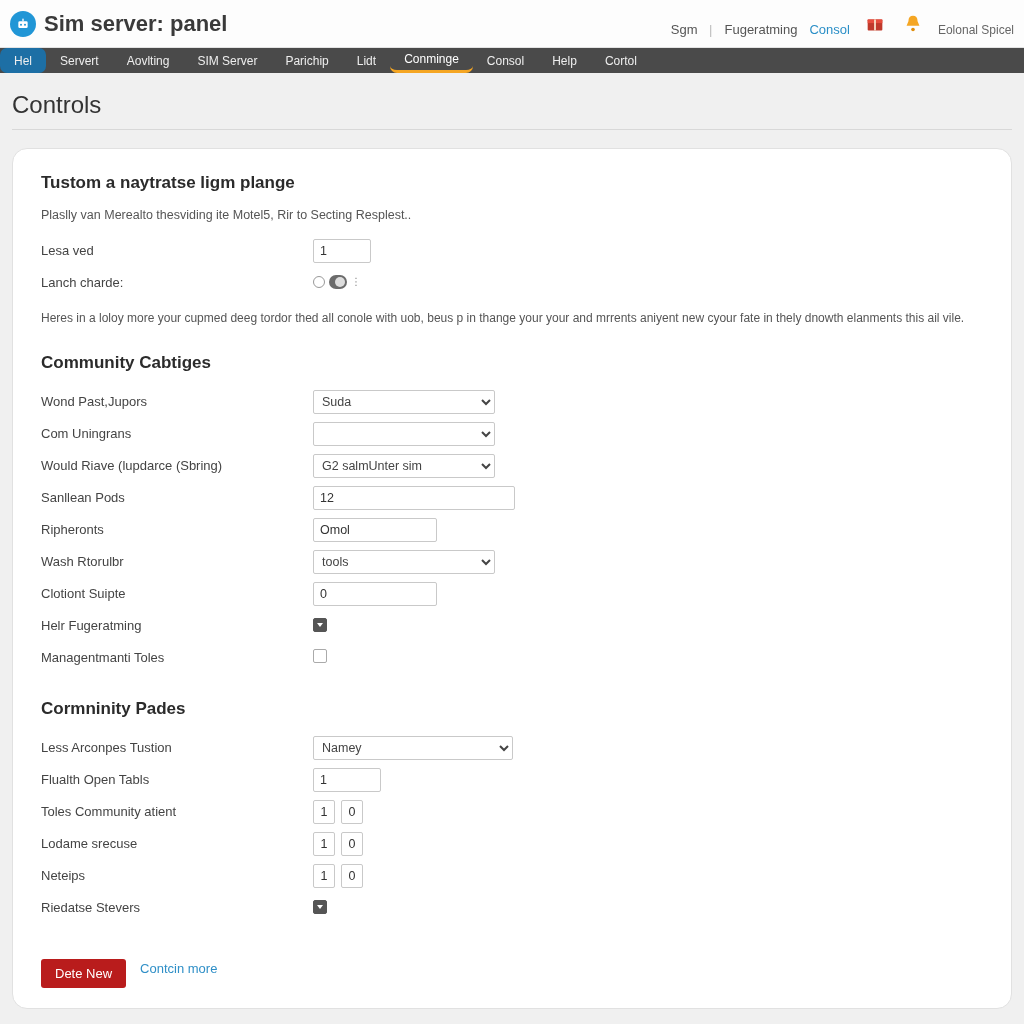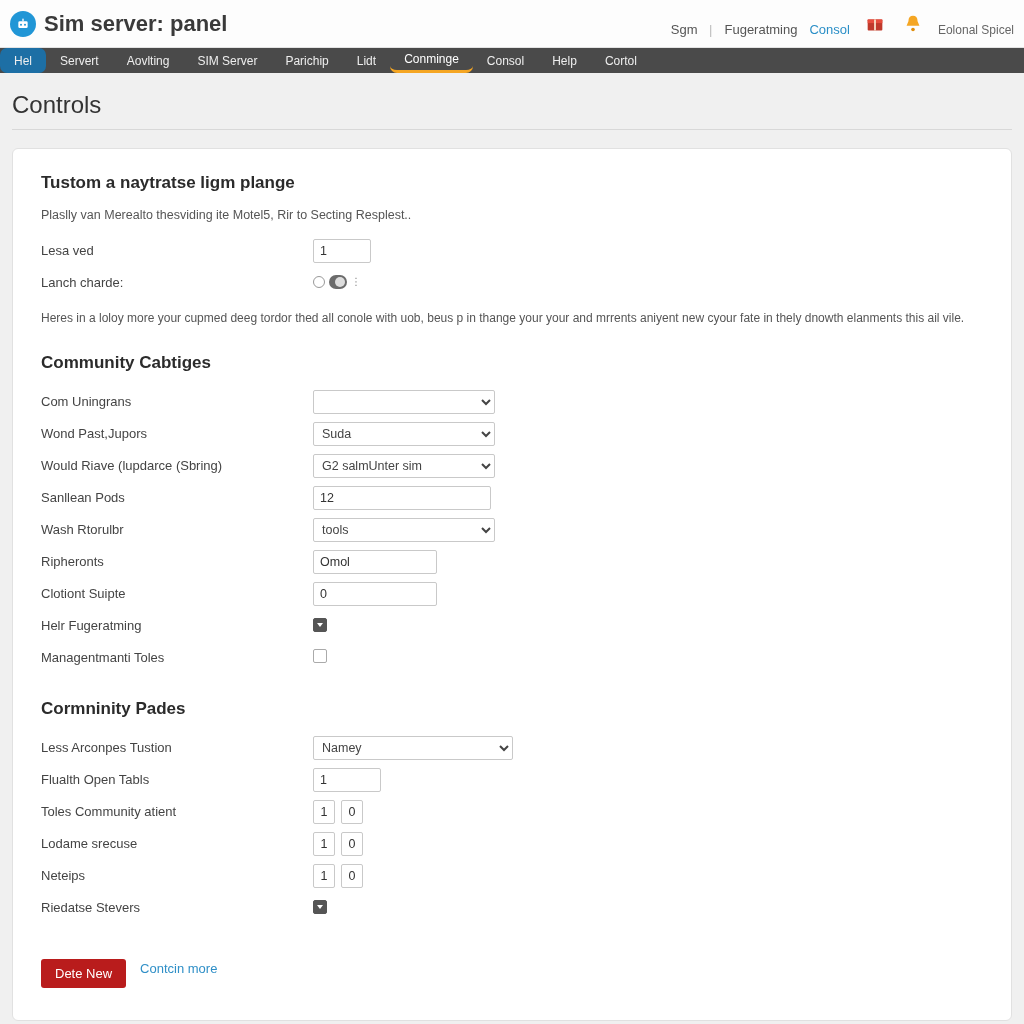--- a/index.html
+++ b/index.html
@@ -70,23 +70,23 @@
   .page-wrap { padding: 10px 12px 20px; }
   .page-title {
     font-size: 24px;
     color: #333;
     padding: 8px 0 10px;
     border-bottom: 1px solid #d8d8d8;
   }
   .panel {
     background: #fff;
     border: 1px solid #e1e1e1;
-    border-radius: 6px;
+    border-radius: 15px;
     margin-top: 18px;
-    padding: 24px 28px 32px;
+    padding: 24px 28px 20px;
   }
   .section-h {
     font-size: 17px;
     font-weight: 700;
     color: #2b2b2b;
     margin-bottom: 14px;
   }
   .section-h.sub { margin-top: 26px; }
   .desc {
     font-size: 12.5px;
@@ -126,21 +126,21 @@
     height: 24px;
     border: 1px solid #c9c9c9;
     border-radius: 2px;
     padding: 0 4px;
     font-size: 12.5px;
     color: #444;
     background: #fff;
   }
   .ctl .spin { width: 58px; }
   .ctl .txt-md { width: 124px; }
-  .ctl .txt-lg { width: 178px; }
+  .ctl .txt-lg { width: 202px; }
   .ctl .sel-md { width: 200px; }
   .ctl .sel-lg { width: 182px; }
   .ctl .pair { display: flex; gap: 6px; }
   .ctl .pair input { width: 22px; text-align: center; }
   .ctl .spin-sm { width: 68px; }
   .chk {
     width: 14px; height: 14px;
     border: 1px solid #aaa;
     border-radius: 2px;
     display: inline-flex; align-items: center; justify-content: center;
@@ -247,42 +247,42 @@
           <span class="scale">⋮</span>
         </span>
       </div>
     </div>
 
     <div class="help-para">Heres in a loloy more your cupmed deeg tordor thed all conole with uob, beus p in thange your your and mrrents aniyent new cyour fate in thely dnowth elanments this ail vile.</div>
 
     <div class="section-h sub">Community Cabtiges</div>
 
     <div class="form-row">
+      <label>Wond Past,Jupors</label>
+      <div class="ctl"><select class="sel-lg"><option>Suda</option></select></div>
+    </div>
+    <div class="form-row">
       <label>Com Uningrans</label>
       <div class="ctl"><select class="sel-lg"><option></option></select></div>
     </div>
     <div class="form-row">
-      <label>Wond Past,Jupors</label>
-      <div class="ctl"><select class="sel-lg"><option>Suda</option></select></div>
-    </div>
-    <div class="form-row">
       <label>Would Riave (lupdarce (Sbring)</label>
       <div class="ctl"><select class="sel-lg"><option>G2 salmUnter sim</option></select></div>
     </div>
     <div class="form-row">
       <label>Sanllean Pods</label>
       <div class="ctl"><input type="text" class="txt-lg" value="12" style=""></div>
     </div>
     <div class="form-row">
+      <label>Ripheronts</label>
+      <div class="ctl"><input type="text" class="txt-md" value="Omol" style=""></div>
+    </div>
+    <div class="form-row">
       <label>Wash Rtorulbr</label>
       <div class="ctl"><select class="sel-lg"><option>tools</option></select></div>
-    </div>
-    <div class="form-row">
-      <label>Ripheronts</label>
-      <div class="ctl"><input type="text" class="txt-md" value="Omol" style=""></div>
     </div>
     <div class="form-row">
       <label>Clotiont Suipte</label>
       <div class="ctl"><input type="text" class="txt-md" value="0" style=""></div>
     </div>
     <div class="form-row">
       <label>Helr Fugeratming</label>
       <div class="ctl">
         <span class="chk on">
           <svg viewBox="0 0 10 10">

